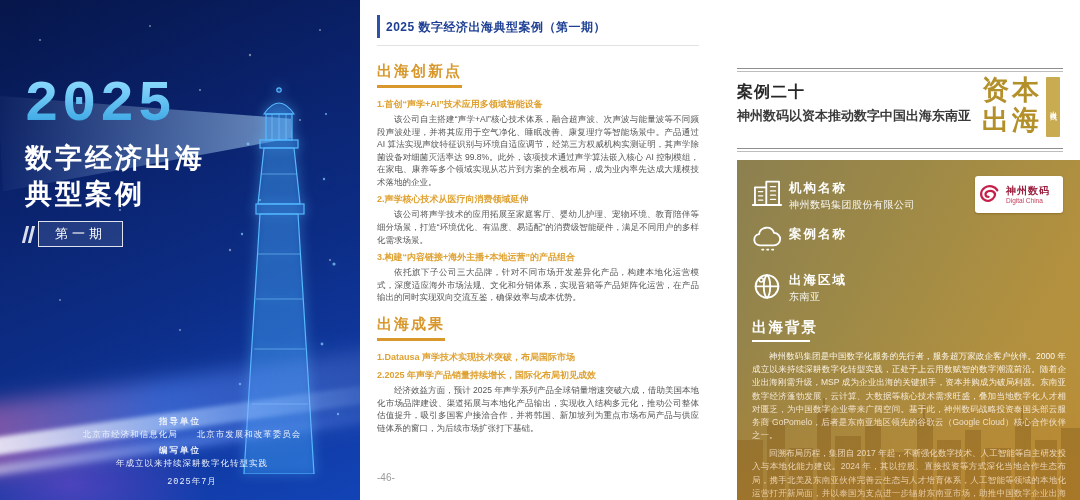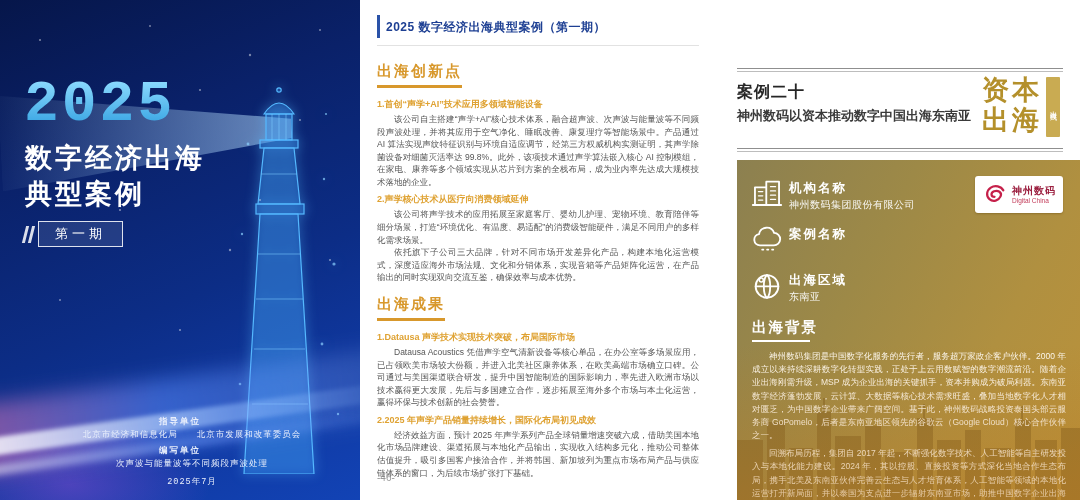--- a/index.html
+++ b/index.html
@@ -82,21 +82,21 @@
     background:linear-gradient(118deg,#8c8050 0%, #9d8947 35%, #b09040 68%, #bb923a 100%); }
   .gold::after { content:""; position:absolute; left:0; bottom:0; width:100%; height:46%;
     background:linear-gradient(to top, rgba(186,118,32,.38), transparent); pointer-events:none; }
   .skyline { position:absolute; left:0; bottom:0; width:100%; height:118px; opacity:.45; }
 
   .g-icon { position:absolute; width:34px; height:34px; }
   .g-label { position:absolute; left:52px; font-size:12.5px; font-weight:700; color:#fff; letter-spacing:2px; }
   .g-value { position:absolute; left:52px; font-size:10px; color:rgba(255,255,255,.93); letter-spacing:.5px; }
 
   .logo-box { position:absolute; left:238px; top:16px; width:88px; height:37px; background:#fff;
-    border-radius:3px; display:flex; align-items:center; gap:4px; padding:3px 7px;
+    border-radius:3px; display:flex; align-items:center; gap:4px; padding:3px 1px;
     box-shadow:0 1px 2px rgba(90,60,10,.35); }
   .logo-texts { display:flex; flex-direction:column; line-height:1.15; }
   .logo-cn { font-size:10px; font-weight:800; color:#9c2040; letter-spacing:1px; }
   .logo-en { font-size:6.5px; color:#c23a58; }
 
   .bg-title { position:absolute; left:15px; top:158px; font-size:14.5px; font-weight:800; color:#fff; letter-spacing:2px; }
   .bg-underline { position:absolute; left:15px; top:180px; width:58px; height:2px; background:#fff; }
   .bg-paras { position:absolute; left:15px; top:190px; width:314px; }
   .bg-paras p { font-size:8.5px; color:#fdf8ee; line-height:1.55; text-align:justify; text-indent:2em; margin-bottom:5px; }
 </style>
@@ -170,49 +170,49 @@
       <div class="issue-ticks">
           <span></span>
           <span></span>
         </div>
       <div class="issue-box">第一期</div>
     </div>
 
     <div class="cover-foot cf-label" style="top:416px">指导单位</div>
     <div class="cover-foot cf-line" style="top:429px">北京市经济和信息化局　　北京市发展和改革委员会</div>
     <div class="cover-foot cf-label" style="top:445px">编写单位</div>
-    <div class="cover-foot cf-line" style="top:458px">次声波与能量波等不同频段声波处理</div>
+    <div class="cover-foot cf-line" style="top:458px">年成立以来持续深耕数字化转型实践</div>
     <div class="cover-foot cf-line" style="top:476px">2025年7月</div>
   </section>
 
   <section class="page-mid">
     <div class="mid-bar"></div>
     <div class="mid-header">2025 数字经济出海典型案例（第一期）</div>
     <div class="mid-rule"></div>
 
     <div class="mid-content">
       <div><span class="sec-title">出海创新点</span></div>
 
       <div class="m-item">
         <h4>1.首创“声学+AI”技术应用多领域智能设备</h4>
         <p>该公司自主搭建“声学+AI”核心技术体系，融合超声波、次声波与能量波等不同频段声波处理，并将其应用于空气净化、睡眠改善、康复理疗等智能场景中。产品通过 AI 算法实现声纹特征识别与环境自适应调节，经第三方权威机构实测证明，其声学除菌设备对细菌灭活率达 99.8%。此外，该项技术通过声学算法嵌入核心 AI 控制模组，在家电、康养等多个领域实现从芯片到方案的全栈布局，成为业内率先达成大规模技术落地的企业。</p>
       </div>
       <div class="m-item">
         <h4>2.声学核心技术从医疗向消费领域延伸</h4>
         <p>该公司将声学技术的应用拓展至家庭客厅、婴幼儿护理、宠物环境、教育陪伴等细分场景，打造“环境优化、有温度、易适配”的消费级智能硬件，满足不同用户的多样化需求场景。</p>
       </div>
       <div class="m-item">
+        <h4>3.构建“内容链接+海外主播+本地运营”的产品组合</h4>
         <p>依托旗下子公司三大品牌，针对不同市场开发差异化产品，构建本地化运营模式，深度适应海外市场法规、文化和分销体系，实现音箱等产品矩阵化运营，在产品输出的同时实现双向交流互鉴，确保效率与成本优势。</p>
       </div>
 
       <div><span class="sec-title second">出海成果</span></div>
 
       <div class="m-item">
         <h4>1.Datausa 声学技术实现技术突破，布局国际市场</h4>
-        <p>Datausa Acoustics 凭借声学空气清新设备等核心单品，在办公室等多场景应用，已占领欧美市场较大份额，并进入北美社区康养体系，在欧美高端市场确立口碑。公司通过与美国渠道联合研发，提升中国智能制造的国际影响力，率先进入欧洲市场以技术赢得更大发展，先后与多国建立合作，逐步拓展至海外多个市场与本土化运营，赢得环保与技术创新的社会赞誉。</p>
       </div>
       <div class="m-item">
         <h4>2.2025 年声学产品销量持续增长，国际化布局初见成效</h4>
         <p>经济效益方面，预计 2025 年声学系列产品全球销量增速突破六成，借助美国本地化市场品牌建设、渠道拓展与本地化产品输出，实现收入结构多元化，推动公司整体估值提升，吸引多国客户接洽合作，并将韩国、新加坡列为重点市场布局产品与供应链体系的窗口，为后续市场扩张打下基础。</p>
       </div>
 
     </div>
 
     <div class="page-num">-46-</div>
   </section>

